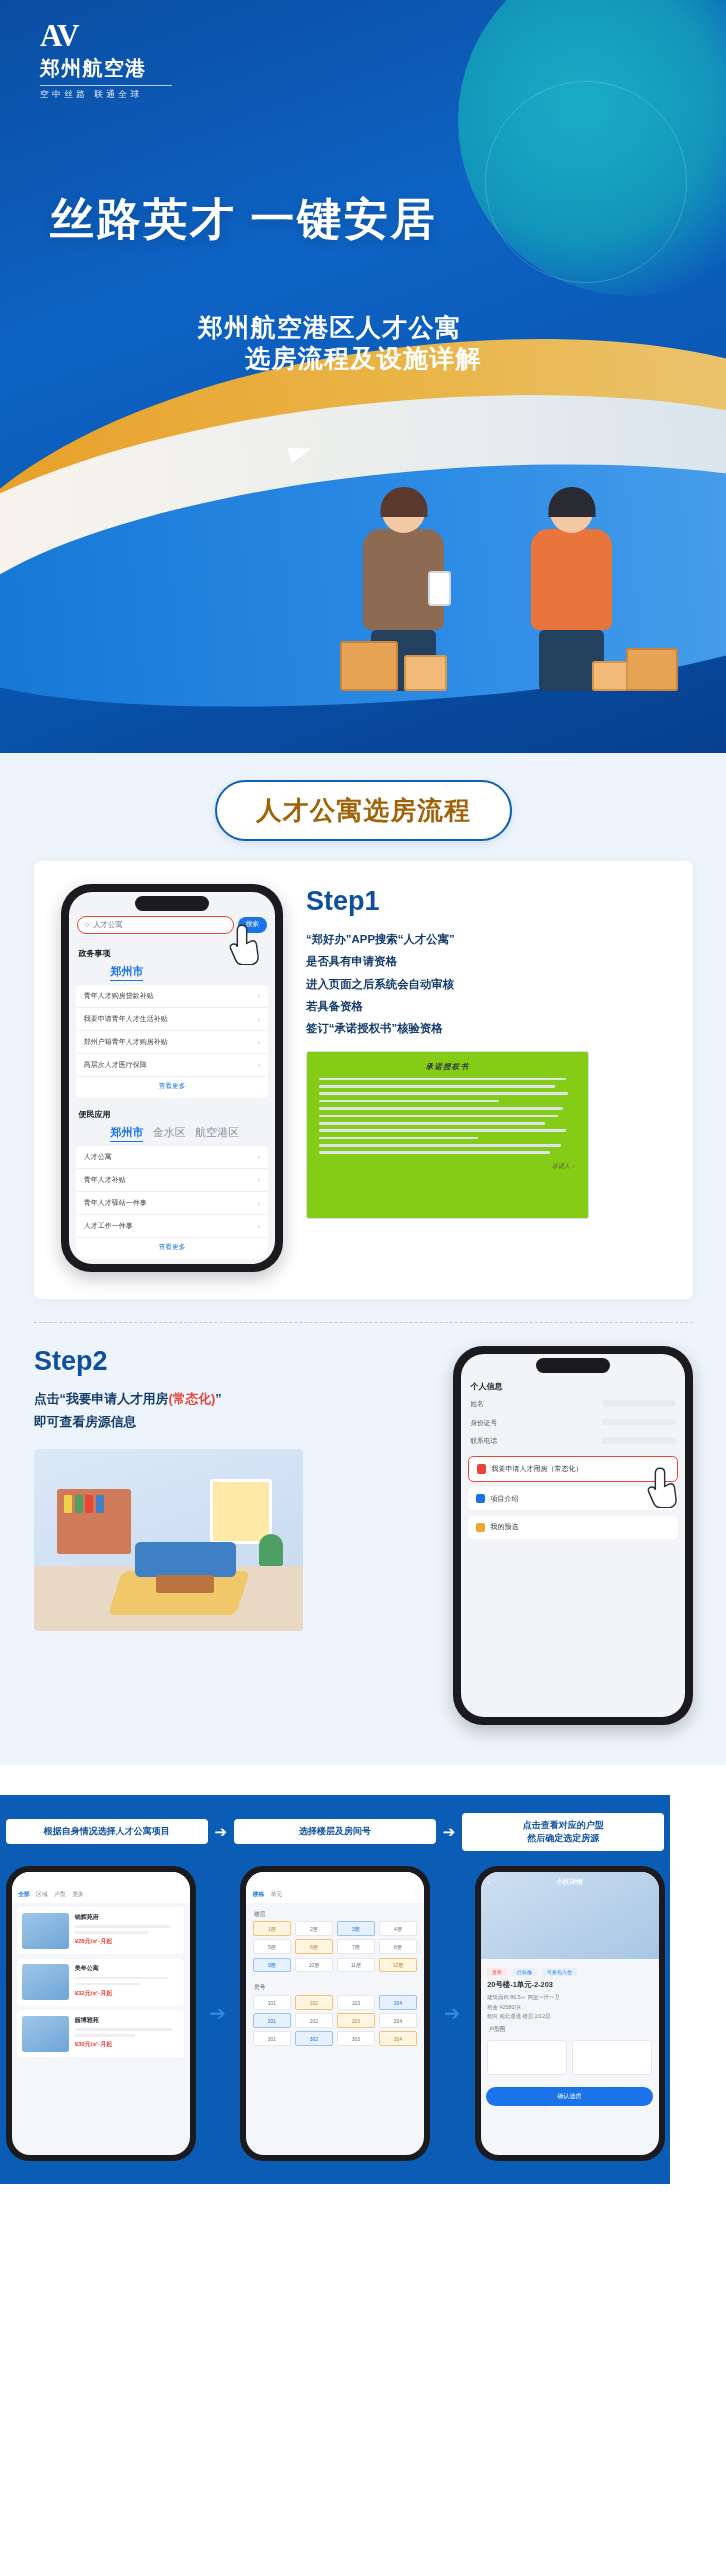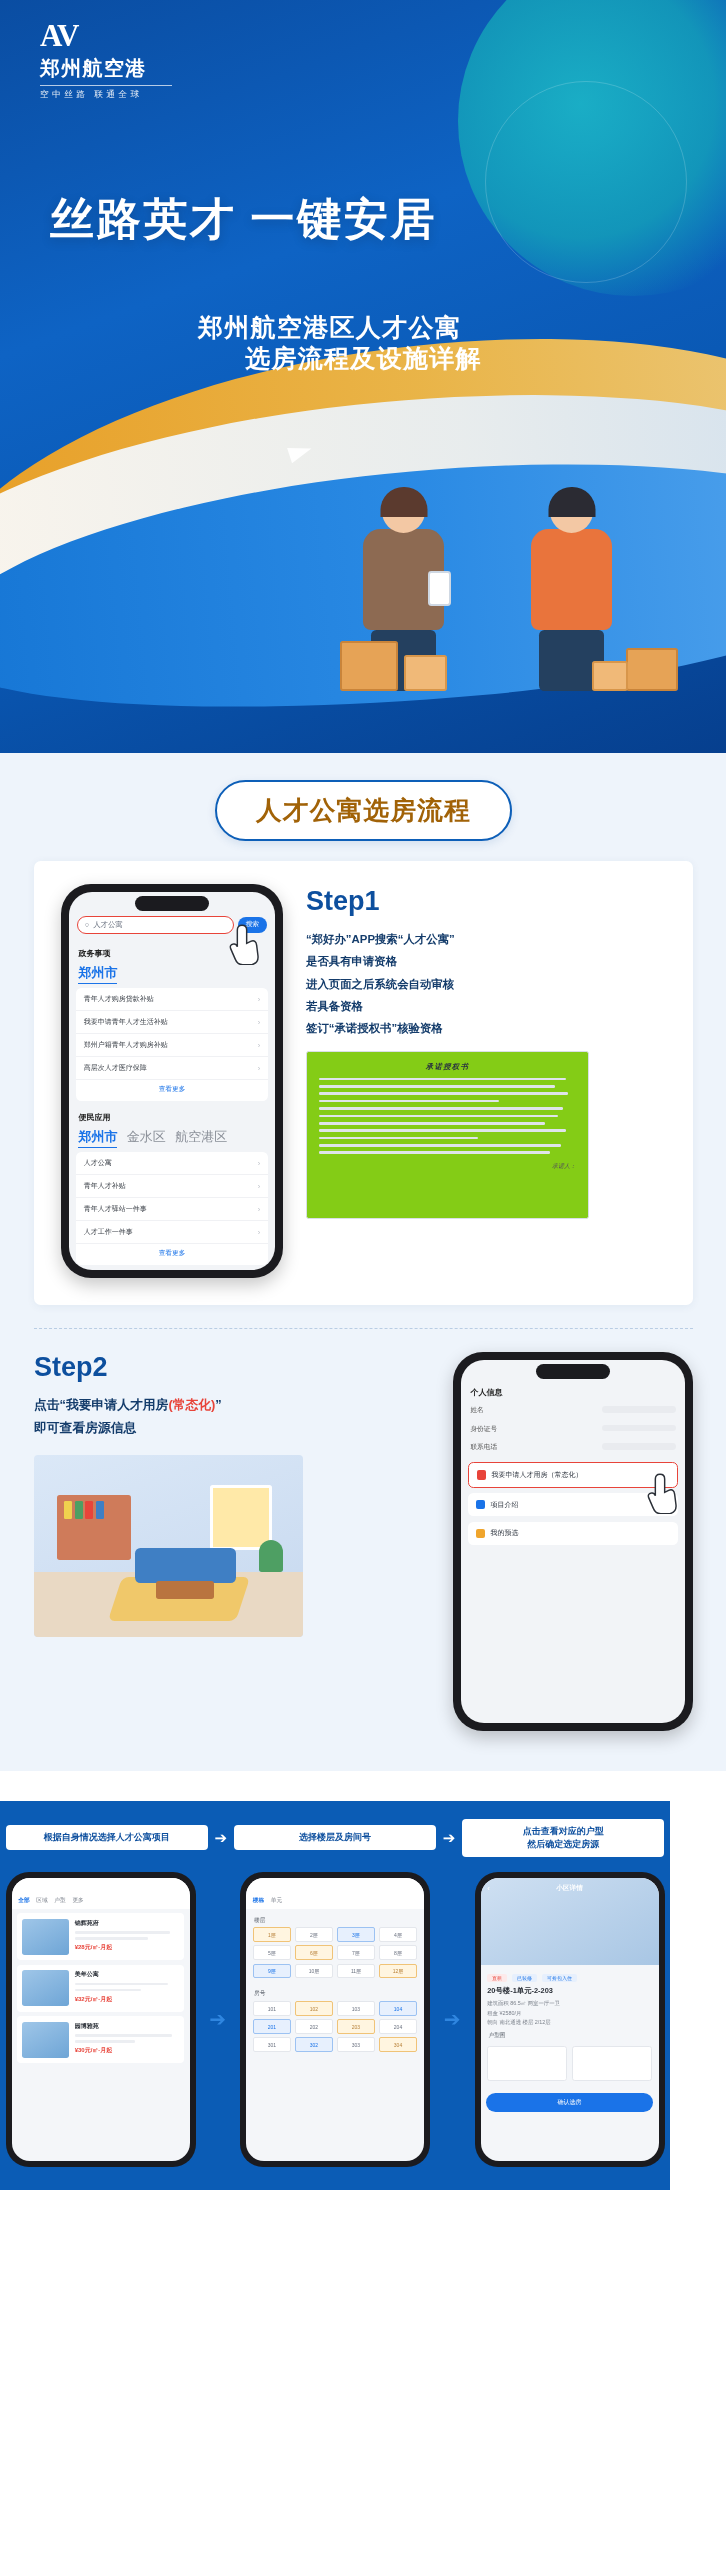--- a/index.html
+++ b/index.html
@@ -139,21 +139,21 @@
   .searchbox {
     flex: 1; display: flex; align-items: center; gap: 4px;
     background: #fff; border: 1.3px solid #e8443a; border-radius: 10.8px;
     padding: 3.4px 6.7px; font-size: 7.4px; color: #6a7280;
   }
   .search-btn {
     background: #1a73e8; color: #fff; font-size: 6.7px;
     padding: 3.4px 8px; border-radius: 9.4px; white-space: nowrap;
   }
   .sec-title { font-size: 8px; font-weight: bold; color: #222; padding: 5.4px 9.4px 2.7px; }
-  .tabs-row { display: flex; gap: 9.4px; padding: 2.7px 9.4px 4px; font-size: 13px; color: #8a8f98; }
+  .tabs-row { display: flex; gap: 9.4px; padding: 2.7px 9.4px 4px; font-size: 11px; color: #8a8f98; margin-left: 32px; }
   .tabs-row .on { color: #1a73e8; font-weight: bold; border-bottom: 1.3px solid #1a73e8; padding-bottom: 1.3px; }
   .list { background: #fff; margin: 0 6.7px 5.4px; border-radius: 5.4px; }
   .list-item {
     display: flex; justify-content: space-between; align-items: center;
     padding: 6px 8px; font-size: 7px; color: #3b4048;
     border-bottom: 0.7px solid #f0f1f4;
   }
   .list-item:last-child { border-bottom: none; }
   .chev { color: #b9bec6; font-size: 7.4px; }
   .more { text-align: center; font-size: 6.7px; color: #1a73e8; padding: 4.7px 0 6.7px; }

